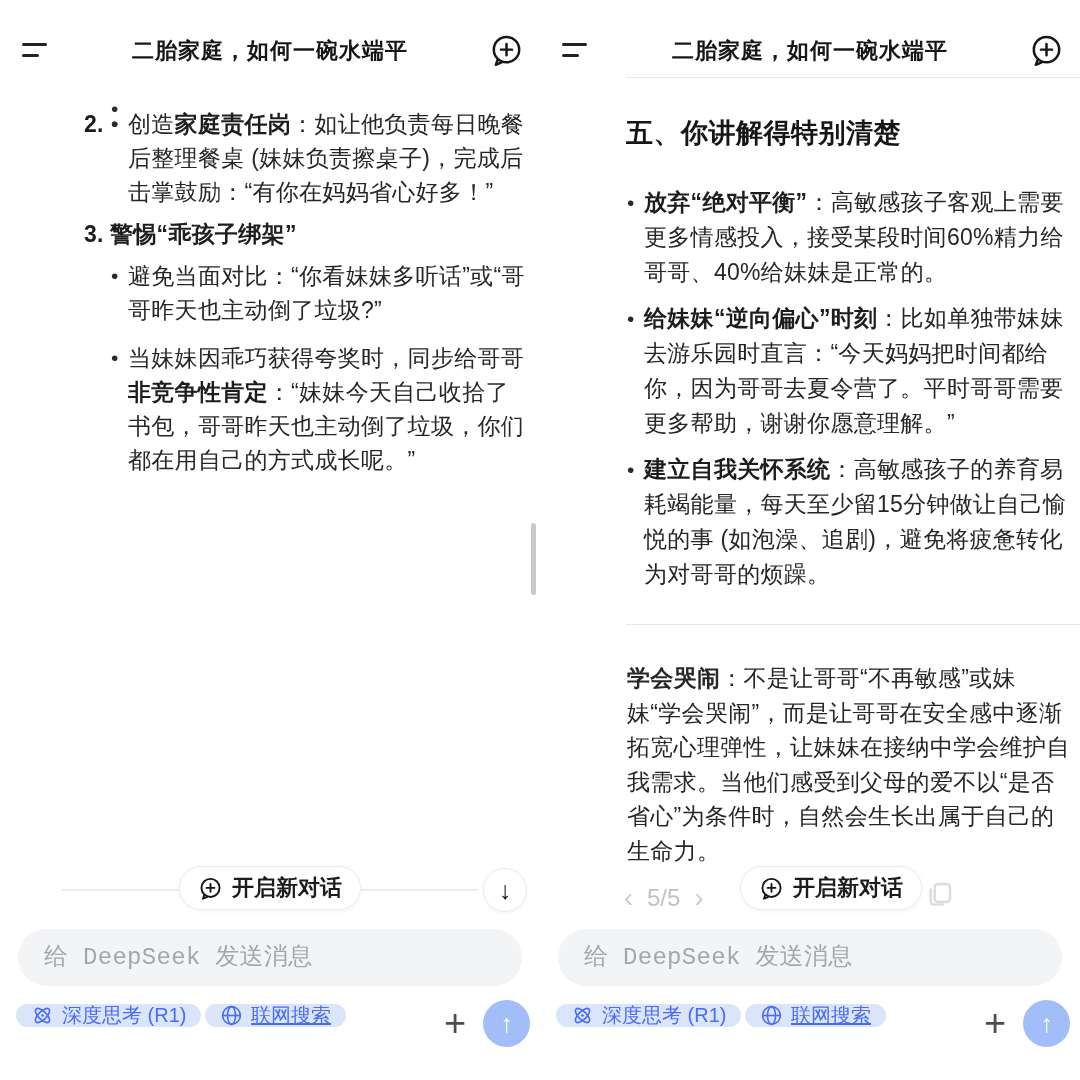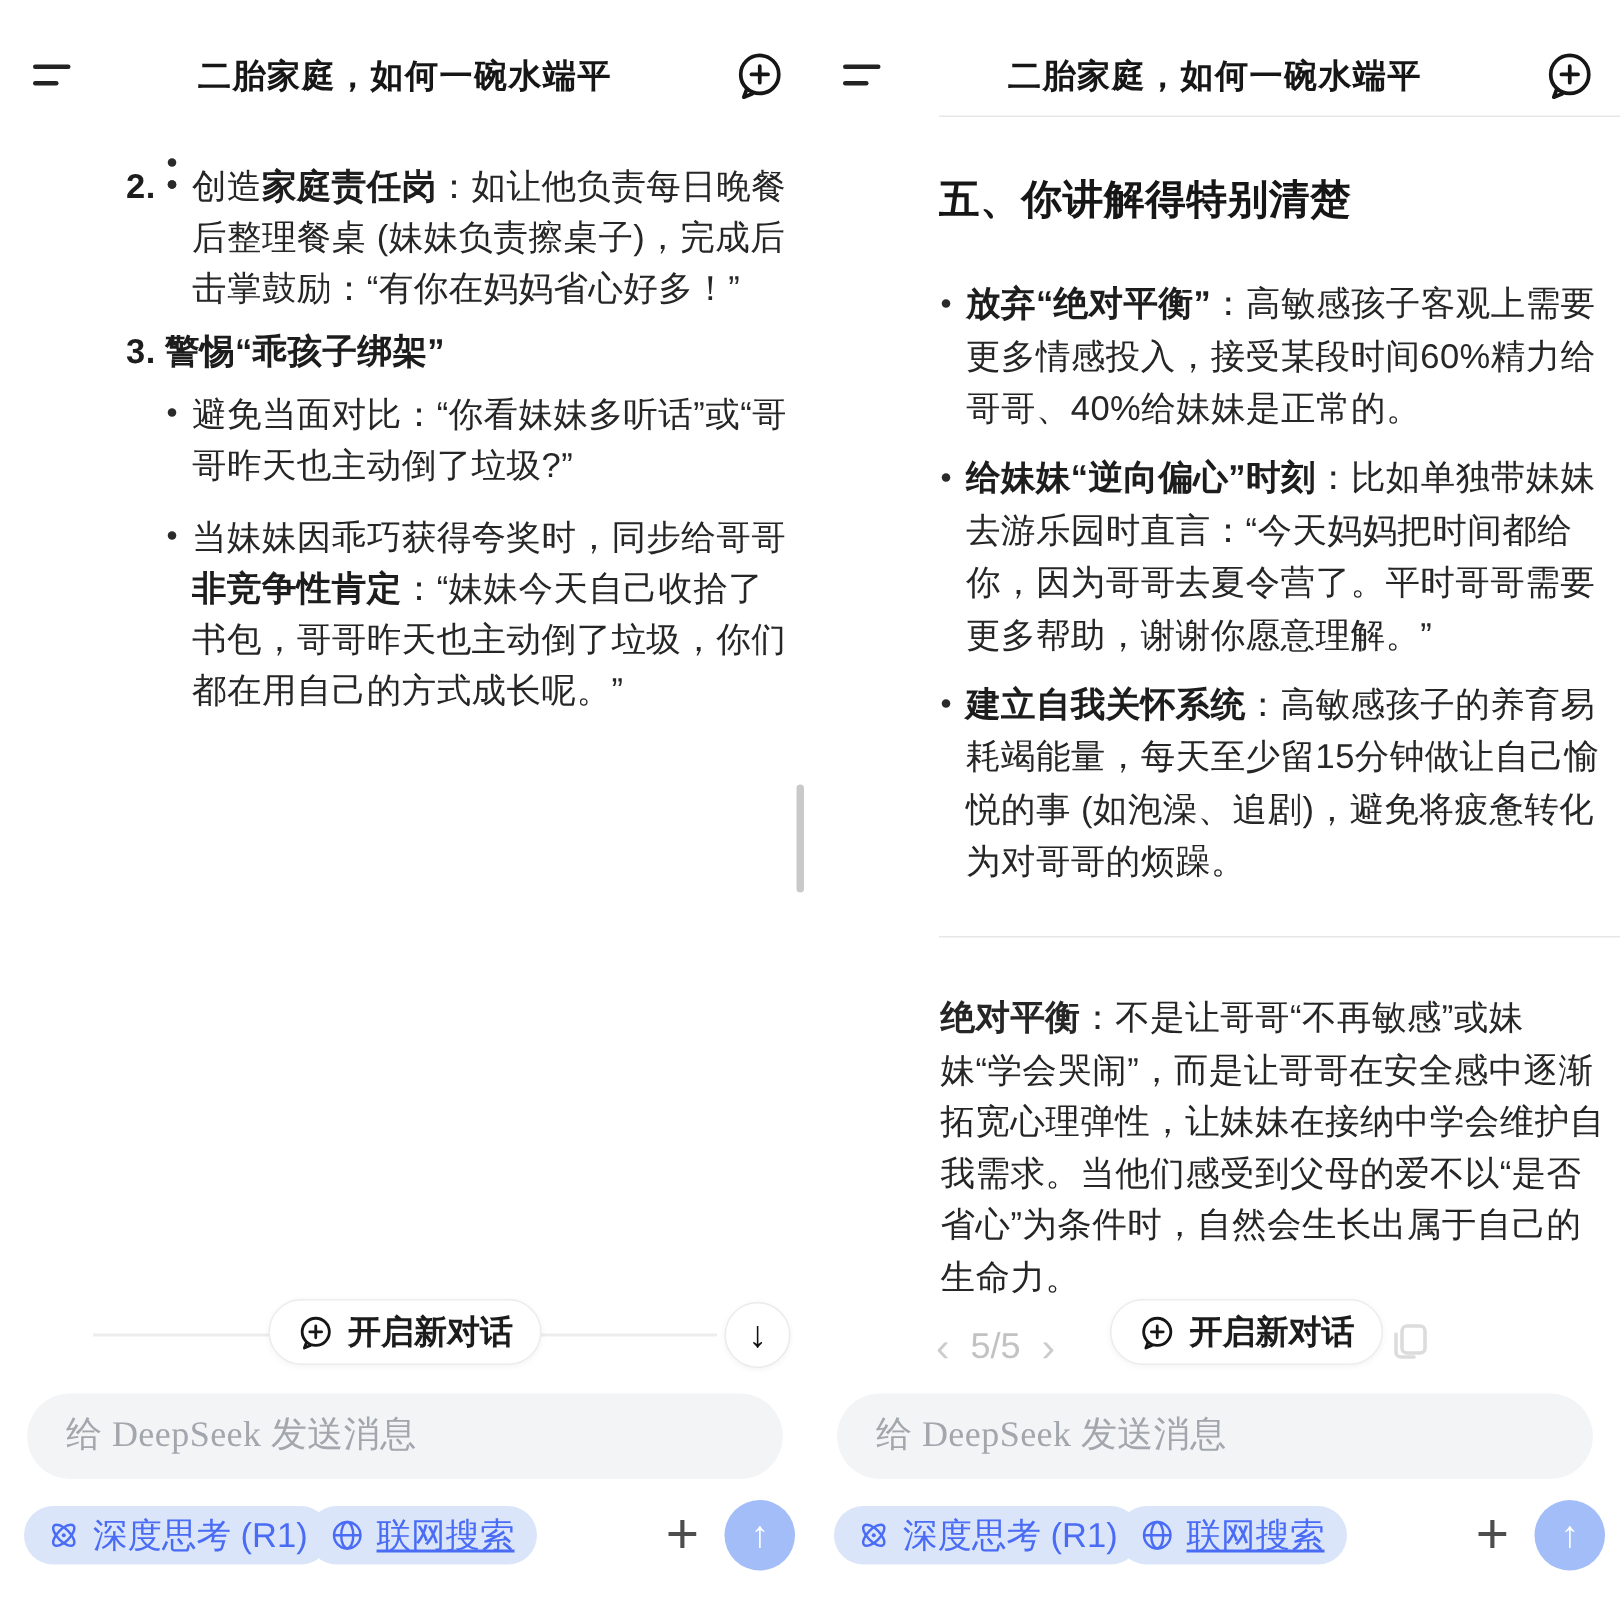--- a/index.html
+++ b/index.html
@@ -55,23 +55,23 @@
   .circle-btn{position:absolute;left:483px;top:868px;width:44px;height:44px;border-radius:50%;background:#ffffff;border:1.5px solid #ebebeb;box-shadow:0 1px 4px rgba(0,0,0,0.05);display:flex;align-items:center;justify-content:center;font-size:25px;font-weight:600;color:#111;box-sizing:border-box;cursor:pointer;}
   .pager{position:absolute;left:84px;top:884px;display:flex;align-items:center;gap:14px;color:#c2c2c2;font-size:24px;}
   .pager .chev{font-size:27px;line-height:24px;color:#cccccc;cursor:pointer;}
   .copy-ic{position:absolute;left:384px;top:878px;width:32px;height:32px;color:#dcdcdc;}
 
   
   .scrollbar{position:absolute;left:531px;top:523px;width:5px;height:72px;background:#c9c9c9;border-radius:3px;cursor:pointer;}
 
   
   .input-bar{position:absolute;left:18px;right:18px;top:929px;height:57px;background:#f3f4f6;border-radius:29px;display:flex;align-items:center;}
-  .input-bar input{width:100%;height:100%;border:none;outline:none;background:transparent;padding:0 26px;font-size:24px;color:#333;font-family:Liberation Serif, serif;letter-spacing:0.3px;}
+  .input-bar input{width:100%;height:100%;border:none;outline:none;background:transparent;padding:0 26px;font-size:24px;color:#333;font-family:Liberation Mono, monospace;letter-spacing:0.3px;}
   .input-bar input::placeholder{color:#a2a6ad;opacity:1;}
-  .chip{position:absolute;top:1004px;height:39px;border-radius:20px;background:#dbe5fa;color:#4a6cf5;display:flex;align-items:center;gap:8px;padding:0 15px;font-size:23px;font-weight:500;box-sizing:border-box;cursor:pointer;white-space:nowrap;}
+  .chip{position:absolute;top:1004px;height:23px;border-radius:20px;background:#dbe5fa;color:#4a6cf5;display:flex;align-items:center;gap:8px;padding:0 15px;font-size:20px;font-weight:500;box-sizing:border-box;cursor:pointer;white-space:nowrap;}
   .chip1{left:16px;}
   .chip2{left:205px;text-decoration:underline;}
   .plus-btn{position:absolute;left:433px;top:1001px;width:44px;height:44px;display:flex;align-items:center;justify-content:center;font-size:38px;font-weight:300;color:#4d4d4d;cursor:pointer;}
   .send-btn{position:absolute;left:483px;top:1000px;width:47px;height:47px;border-radius:50%;background:#a2bdf8;color:#ffffff;display:flex;align-items:center;justify-content:center;font-size:25px;font-weight:700;cursor:pointer;}
   svg{display:block;}
 </style>
 </head>
 <body>
 
 <div class="stage">
@@ -166,21 +166,21 @@
       </div>
     </div>
 
     <div class="content content-r">
       <div class="hrule"></div>
       <div class="heading">五、你讲解得特别清楚</div>
       <div class="li bullet"><span class="dot">•</span><span><b>放弃“绝对平衡”</b><span>：高敏感孩子客观上需要更多情感投入，接受某段时间60%精力给哥哥、40%给妹妹是正常的。</span></span></div>
       <div class="li bullet"><span class="dot">•</span><span><b>给妹妹“逆向偏心”时刻</b><span>：比如单独带妹妹去游乐园时直言：“今天妈妈把时间都给你，因为哥哥去夏令营了。平时哥哥需要更多帮助，谢谢你愿意理解。”</span></span></div>
       <div class="li bullet"><span class="dot">•</span><span><b>建立自我关怀系统</b><span>：高敏感孩子的养育易耗竭能量，每天至少留15分钟做让自己愉悦的事 (如泡澡、追剧)，避免将疲惫转化为对哥哥的烦躁。</span></span></div>
       <div class="hrule hr2"></div>
-      <div class="summary"><b>绝对平衡</b><span>：不是让哥哥“不再敏感”或妹妹“学会哭闹”，而是让哥哥在安全感中逐渐拓宽心理弹性，让妹妹在接纳中学会维护自我需求。当他们感受到父母的爱不以“是否省心”为条件时，自然会生长出属于自己的生命力。</span></div>
+      <div class="summary"><b>学会哭闹</b><span>：不是让哥哥“不再敏感”或妹妹“学会哭闹”，而是让哥哥在安全感中逐渐拓宽心理弹性，让妹妹在接纳中学会维护自我需求。当他们感受到父母的爱不以“是否省心”为条件时，自然会生长出属于自己的生命力。</span></div>
     </div>
 
     <div class="pager">
       <span class="chev">‹</span>
       <span>5/5</span>
       <span class="chev">›</span>
     </div>
     <div class="copy-ic">
       <svg viewBox="0 0 24 24" width="32" height="32" fill="none" stroke="currentColor" stroke-width="1.8" stroke-linecap="round" stroke-linejoin="round">
         <rect x="8" y="4.5" width="11.5" height="13.5" rx="2.5"></rect>

